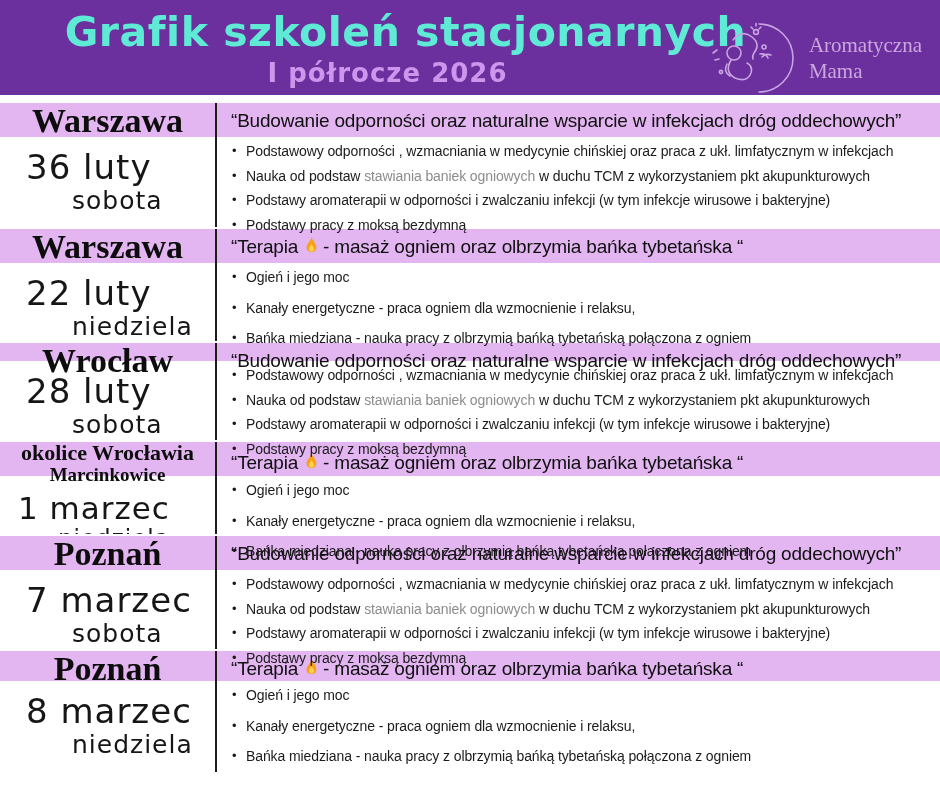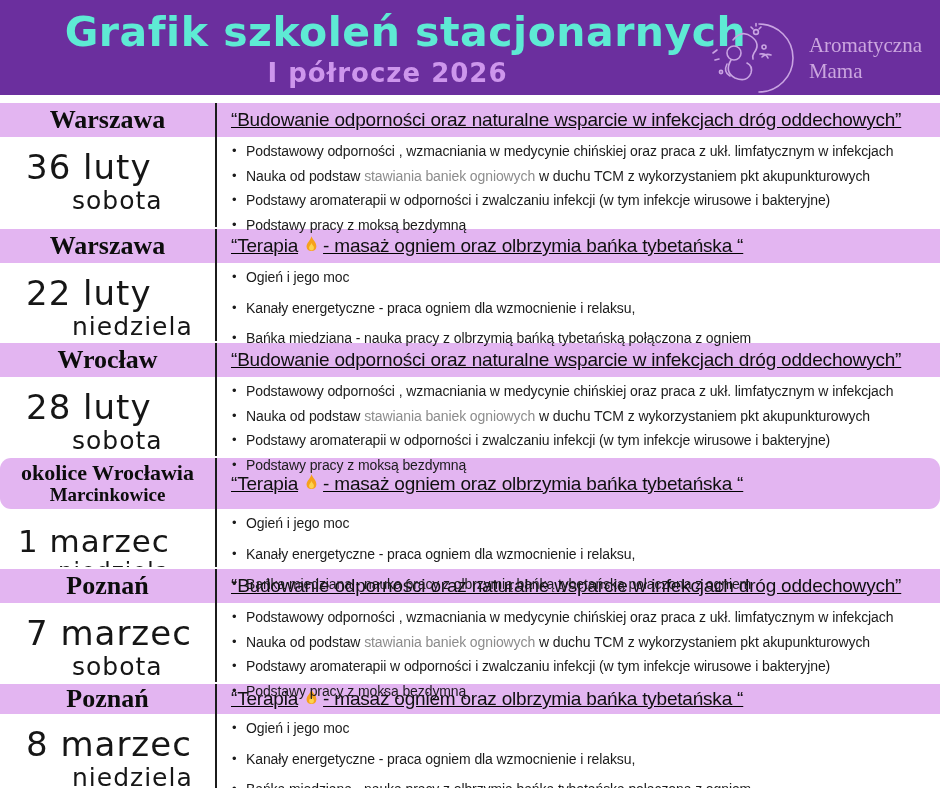--- a/index.html
+++ b/index.html
@@ -29,47 +29,47 @@
   
   .list{flex:1 1 auto;display:flex;flex-direction:column;}
   .gap{flex:0 0 auto;background:#fff;}
   .g8{height:8px;} .g2{height:2px;}
   .band{background:var(--band);display:grid;grid-template-columns:215px 1fr;align-items:stretch;flex:0 0 auto;}
   .content{background:#fff;display:grid;grid-template-columns:215px 1fr;align-items:stretch;flex:0 0 auto;}
   .band .right,.content .right{border-left:2px solid var(--divider);}
 
   .city{display:flex;flex-direction:column;justify-content:center;align-items:center;
     font-family:"Liberation Serif", serif;font-weight:bold;color:#0d0d0d;
-    font-size:26px;line-height:1.04;text-align:center;}
+    font-size:34px;line-height:1.04;text-align:center;}
   .city.two-line{font-size:22px;}
   .city.two-line .city-line:nth-child(2){font-size:19px;}
 
-  .band .right{display:flex;align-items:center;padding-left:14px;padding-right:20px;text-decoration:underline;}
+  .band .right{display:flex;align-items:center;padding-left:14px;padding-right:20px;}
   .band-title{font-size:19px;color:#101010;letter-spacing:-0.2px;display:flex;align-items:center;gap:3px;white-space:nowrap;}
   .flame{display:inline-block;margin:0 1px -2px 3px;}
 
   .datecol{padding:12px 0 0 26px;color:var(--ink);}
   .date{font-family:"DejaVu Sans", sans-serif;font-size:34px;letter-spacing:1px;line-height:1.1;}
   .day{font-family:"DejaVu Sans", sans-serif;font-size:25px;letter-spacing:1px;padding-left:46px;line-height:1.2;}
   .compact .datecol{padding-top:15px;padding-left:18px;}
   .compact .date{font-size:31px;}
   .compact .day{font-size:23px;padding-left:40px;}
 
   ul.bullets{list-style:none;display:flex;flex-direction:column;justify-content:center;
     padding:6px 10px 6px 12px;gap:7px;}
   ul.bullets.loose{gap:13px;}
   ul.bullets li{font-size:14px;color:#1b1b1b;letter-spacing:-0.1px;position:relative;padding-left:17px;line-height:1.25;}
   ul.bullets li::before{content:"•";position:absolute;left:3px;top:0;font-size:13px;color:#1b1b1b;}
   .seg-muted{color:var(--muted);}
 
   
   .s0 .band{height:34px;} .s0 .content{height:90px;}
   .s1 .band{height:34px;} .s1 .content{height:78px;}
-  .s2 .band{height:34px;} .s2 .content{height:79px;}
-  .s3 .band{height:51px;border-radius:11px;} .s3 .content{height:58px;}
+  .s2 .band{height:18px;} .s2 .content{height:79px;}
+  .s3 .band{height:34px;} .s3 .content{height:58px;}
   .s4 .band{height:34px;} .s4 .content{height:79px;}
   .s5 .band{height:30px;} .s5 .content{height:75px;}
 </style>
 </head>
 <body>
 
 <div class="poster">
 
   <header class="hdr">
     <div class="hdr-titles">

